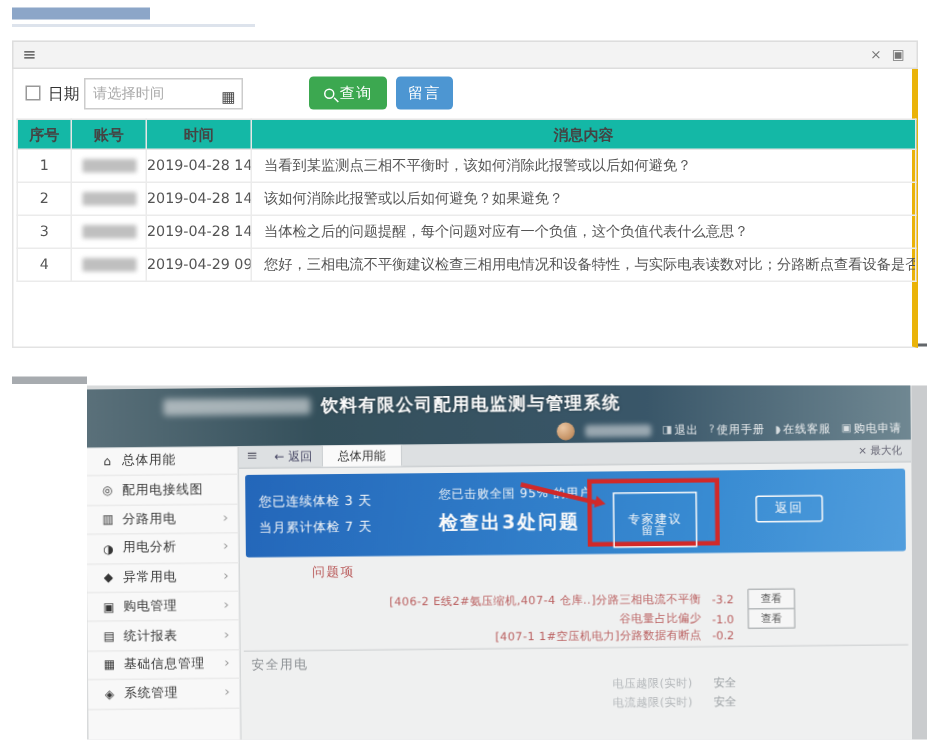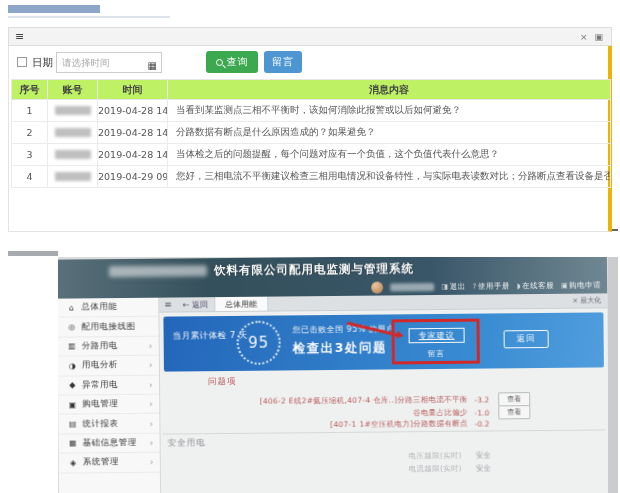--- a/index.html
+++ b/index.html
@@ -33,21 +33,21 @@
     font-size:10px; display:flex; align-items:center; justify-content:center; cursor:pointer;
     font-family:inherit; letter-spacing:1px;margin-left:36px; }
   .btn-search { left:161px; width:52px; background:#3ca850; }
   .btn-msg { left:219px; width:38px; background:#4d96d2; }
   .mag { display:inline-block; width:7px; height:7px; border:1.4px solid #fff; border-radius:50%;
     position:relative; margin-right:4px; }
   .mag::after { content:""; position:absolute; width:4px; height:1.4px; background:#fff;
     left:5px; top:6px; transform:rotate(45deg); }
 
   table.msg { position:absolute; left:2px; top:33px; width:600px; border-collapse:collapse; table-layout:fixed; }
-  table.msg th { background:#bef264; font-size:10px; color:#444; font-weight:bold; height:20px;
+  table.msg th { background:#14b8a6; font-size:10px; color:#444; font-weight:bold; height:20px;
     border:1px solid #e6e6e6; }
   table.msg td { font-size:9.5px; color:#555; height:22px; border:1px solid #ebebeb;
     white-space:nowrap; overflow:hidden; }
   td.c-no { text-align:center; color:#666; }
   td.c-time { text-align:center; color:#777; font-size:9px; }
   td.c-content { padding-left:8px; color:#5a5a5a; font-size:9.5px; }
   .blurblock { width:36px; height:9px; margin:0 auto; background:#bfbfbf; border-radius:1px; filter:blur(1.5px); }
 
   
   .photo { left:58px; top:257px; width:560px; height:236px; overflow:hidden; background:#d8dadb; }
@@ -87,22 +87,22 @@
   .p-banner { position:absolute; left:4px; top:19px; width:440px; height:55px; border-radius:2px;
     background:linear-gradient(100deg,#1a66c4,#2f8ddd 70%,#49a0e8); color:#fff; }
   .p-stats { position:absolute; left:9px; top:11px; font-size:8.5px; line-height:17px; letter-spacing:.5px; }
   .p-score { position:absolute; left:73px; top:5px; width:44px; height:44px; border-radius:50%;
     border:2px dotted rgba(255,255,255,.9); display:flex; align-items:center; justify-content:center;
     font-size:15px; letter-spacing:1px; }
   .p-beat { position:absolute; left:129px; top:9px; }
   .p-beat .b1 { font-size:8px; opacity:.95; letter-spacing:.5px; }
   .p-beat .b2 { font-size:12.5px; font-weight:bold; letter-spacing:1.5px; margin-top:5px; }
   .p-redbox { position:absolute; left:228px; top:5px; width:88px; height:45px; border:3px solid #e02222; }
-  .p-expertbtn { position:absolute; left:14px; top:6px; padding:1px 9px; border:1px solid #fff;
-    font-size:8px; color:#fff; letter-spacing:1px; background:transparent; font-family:inherit; cursor:pointer;text-decoration:underline; }
+  .p-expertbtn { position:absolute; left:14px; top:6px; padding:12px 9px; border:1px solid #fff;
+    font-size:8px; color:#fff; letter-spacing:1px; background:transparent; font-family:inherit; cursor:pointer; }
   .p-msglink { position:absolute; left:33px; top:27px; font-size:7.5px; color:#fff; letter-spacing:1px; }
   .p-arrowline { position:absolute; left:183px; top:13px; width:52px; height:2.5px; background:#e02222;
     transform:rotate(14deg); }
   .p-arrowline::after { content:""; position:absolute; right:-6px; top:-3px; border-left:7px solid #e02222;
     border-top:4px solid transparent; border-bottom:4px solid transparent; }
   .p-backbtn { position:absolute; right:55px; top:17px; padding:2px 12px; border:1px solid #fff;
     border-radius:2px; font-size:8.5px; color:#fff; background:transparent; font-family:Liberation Serif, serif;
     letter-spacing:1px; cursor:pointer; }
 
   .p-sechead-problem { position:absolute; left:7px; top:79px; font-size:8.5px; color:#c05252; letter-spacing:1px;margin-left:41px; }
@@ -169,21 +169,21 @@
           </td>
       <td class="c-time">2019-04-28 14:02:46</td>
       <td class="c-content">当看到某监测点三相不平衡时，该如何消除此报警或以后如何避免？</td>
     </tr>
     <tr>
       <td class="c-no">2</td>
       <td>
             <div class="blurblock"></div>
           </td>
       <td class="c-time">2019-04-28 14:04:28</td>
-      <td class="c-content">分路数据有断点是什么原因造成的？如果避免？</td>
+      <td class="c-content">该如何消除此报警或以后如何避免？如果避免？</td>
     </tr>
     <tr>
       <td class="c-no">3</td>
       <td>
             <div class="blurblock"></div>
           </td>
       <td class="c-time">2019-04-28 14:06:05</td>
       <td class="c-content">当体检之后的问题提醒，每个问题对应有一个负值，这个负值代表什么意思？</td>
     </tr>
     <tr>
@@ -265,23 +265,23 @@
     <div class="abs p-main">
       <div class="p-tabbar">
         <span class="ham">≡</span>
         <span class="p-backtab">← 返回</span>
         <span class="p-activetab">总体用能</span>
         <span class="p-maxi">× 最大化</span>
       </div>
 
       <div class="p-banner">
         <div class="p-stats">
+          <div>您已连续体检 3 天</div>
           <div>当月累计体检 7 天</div>
         </div>
-        <div class="p-score">95</div>
         <div class="p-beat">
           <div class="b1">您已击败全国 95% 的用户</div>
           <div class="b2">检查出3处问题</div>
         </div>
         <div class="p-arrowline"></div>
         <div class="p-redbox">
           <button class="p-expertbtn">专家建议</button>
           <span class="p-msglink">留言</span>
         </div>
         <button class="p-backbtn">返回</button>

